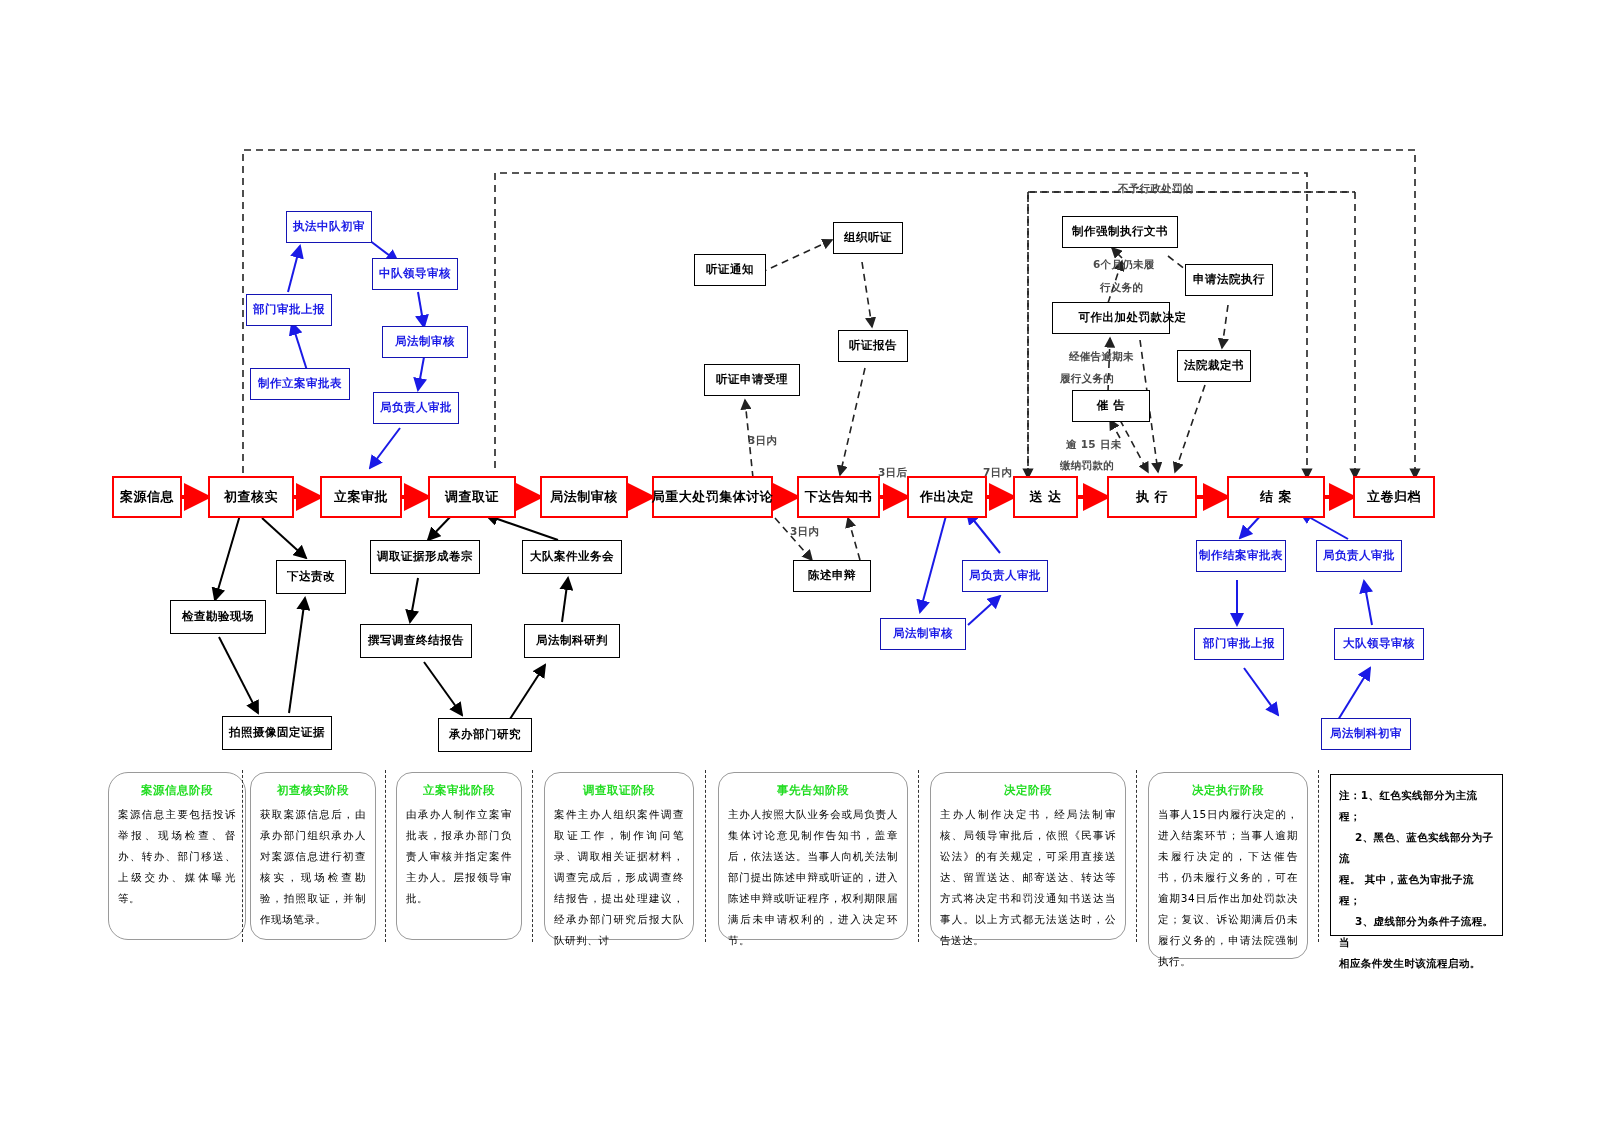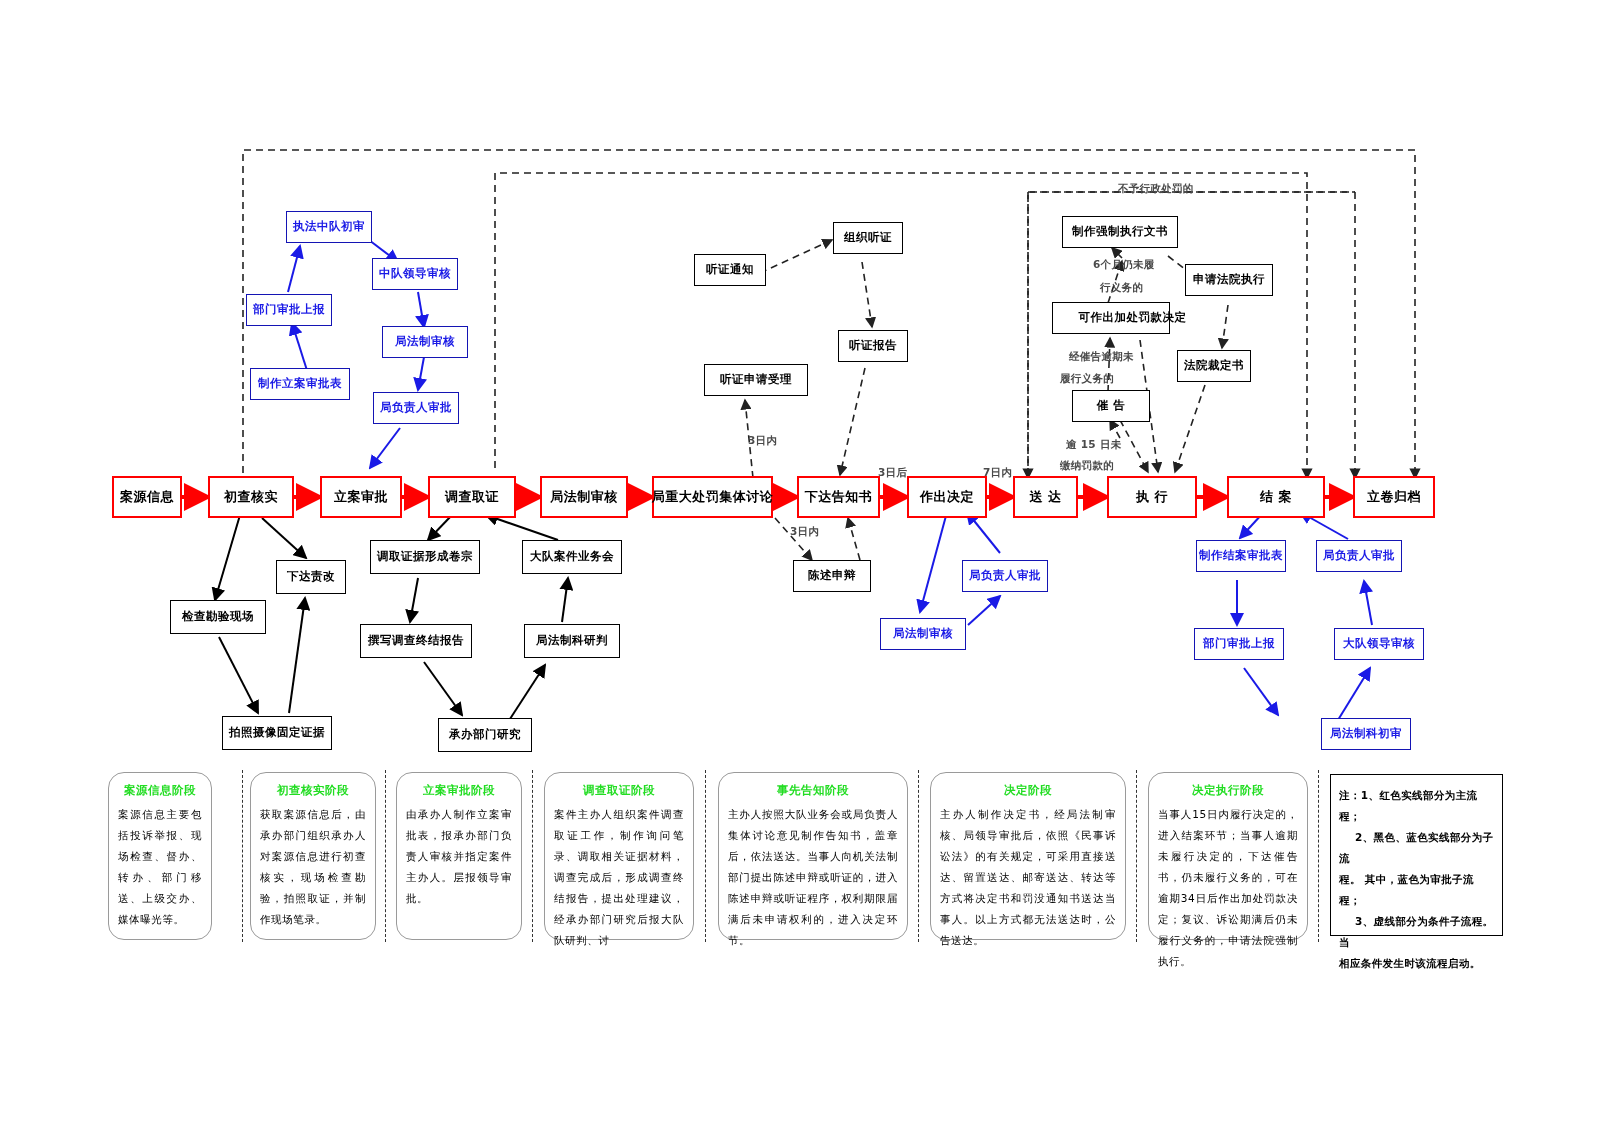--- a/index.html
+++ b/index.html
@@ -274,21 +274,21 @@
   <div class="node black" style="left:524px;top:624px;width:96px;height:34px;">
       <span>局法制科研判</span>
     </div>
 
   <div class="node black" style="left:694px;top:254px;width:72px;height:32px;">
       <span>听证通知</span>
     </div>
   <div class="node black" style="left:833px;top:222px;width:70px;height:32px;">
       <span>组织听证</span>
     </div>
-  <div class="node black" style="left:704px;top:364px;width:104px;height:32px;">
+  <div class="node black" style="left:704px;top:364px;width:96px;height:32px;">
       <span>听证申请受理</span>
     </div>
   <div class="node black" style="left:838px;top:330px;width:70px;height:32px;">
       <span>听证报告</span>
     </div>
   <div class="node black" style="left:793px;top:560px;width:78px;height:32px;">
       <span>陈述申辩</span>
     </div>
 
   <div class="node black" style="left:1062px;top:216px;width:116px;height:32px;">
@@ -314,21 +314,21 @@
   <div class="edge-label" style="left:1118px;top:182px;"><span>不予行政处罚的</span></div>
   <div class="edge-label" style="left:1093px;top:258px;"><span>6个月仍未履</span></div>
   <div class="edge-label" style="left:1100px;top:281px;"><span>行义务的</span></div>
   <div class="edge-label" style="left:1053px;top:350px;margin-left:16px;"><span>经催告逾期未</span></div>
   <div class="edge-label" style="left:1060px;top:372px;"><span>履行义务的</span></div>
   <div class="edge-label" style="left:1066px;top:438px;"><span>逾 15 日未</span></div>
   <div class="edge-label" style="left:1060px;top:459px;"><span>缴纳罚款的</span></div>
 
   <div class="legend-row">
 
-    <div class="panel" style="left:0px;width:104px;height:168px;">
+    <div class="panel" style="left:0px;width:138px;height:168px;border-radius:20px;">
       <div class="ptitle">案源信息阶段</div>
       <div class="pbody">案源信息主要包括投诉举报、现场检查、督办、转办、部门移送、上级交办、媒体曝光等。</div>
     </div>
     <div class="divider" style="left:134px;"></div>
 
     <div class="panel" style="left:142px;width:126px;height:168px;">
       <div class="ptitle">初查核实阶段</div>
       <div class="pbody">获取案源信息后，由承办部门组织承办人对案源信息进行初查核实，现场检查勘验，拍照取证，并制作现场笔录。</div>
     </div>
     <div class="divider" style="left:277px;"></div>
@@ -350,21 +350,21 @@
       <div class="pbody">主办人按照大队业务会或局负责人集体讨论意见制作告知书，盖章后，依法送达。当事人向机关法制部门提出陈述申辩或听证的，进入陈述申辩或听证程序，权利期限届满后未申请权利的，进入决定环节。</div>
     </div>
     <div class="divider" style="left:810px;"></div>
 
     <div class="panel" style="left:822px;width:196px;height:168px;">
       <div class="ptitle">决定阶段</div>
       <div class="pbody">主办人制作决定书，经局法制审核、局领导审批后，依照《民事诉讼法》的有关规定，可采用直接送达、留置送达、邮寄送达、转达等方式将决定书和罚没通知书送达当事人。以上方式都无法送达时，公告送达。</div>
     </div>
     <div class="divider" style="left:1028px;"></div>
 
-    <div class="panel" style="left:1040px;width:160px;height:168px;">
+    <div class="panel" style="left:1040px;width:160px;height:187px;">
       <div class="ptitle">决定执行阶段</div>
       <div class="pbody">当事人15日内履行决定的，进入结案环节；当事人逾期未履行决定的，下达催告书，仍未履行义务的，可在逾期34日后作出加处罚款决定；复议、诉讼期满后仍未履行义务的，申请法院强制执行。</div>
     </div>
     <div class="divider" style="left:1210px;"></div>
 
     <div class="notes" style="left:1222px;width:173px;height:162px;">
       <div class="nbody">注：1、红色实线部分为主流程；</div>
       <div class="nbody" style="text-indent:16px;">2、黑色、蓝色实线部分为子流</div>
       <div class="nbody">程。  其中，蓝色为审批子流程；</div>
       <div class="nbody" style="text-indent:16px;">3、虚线部分为条件子流程。当</div>

